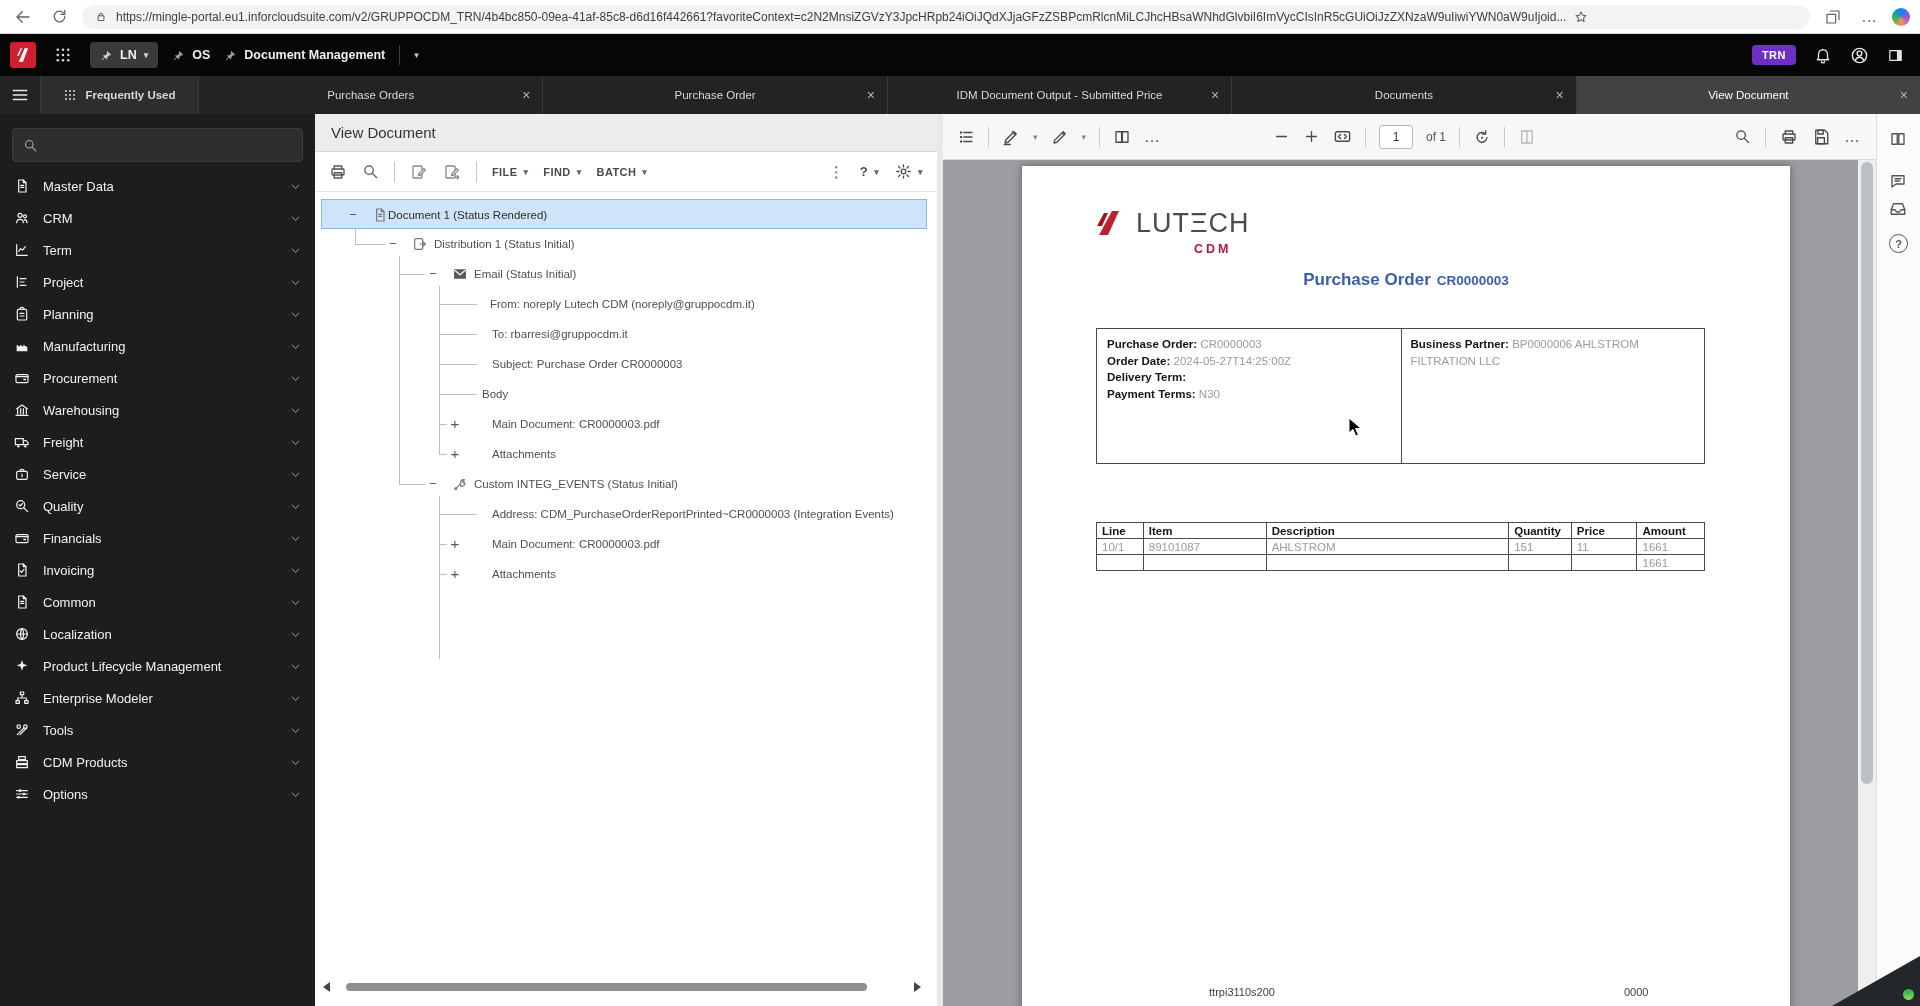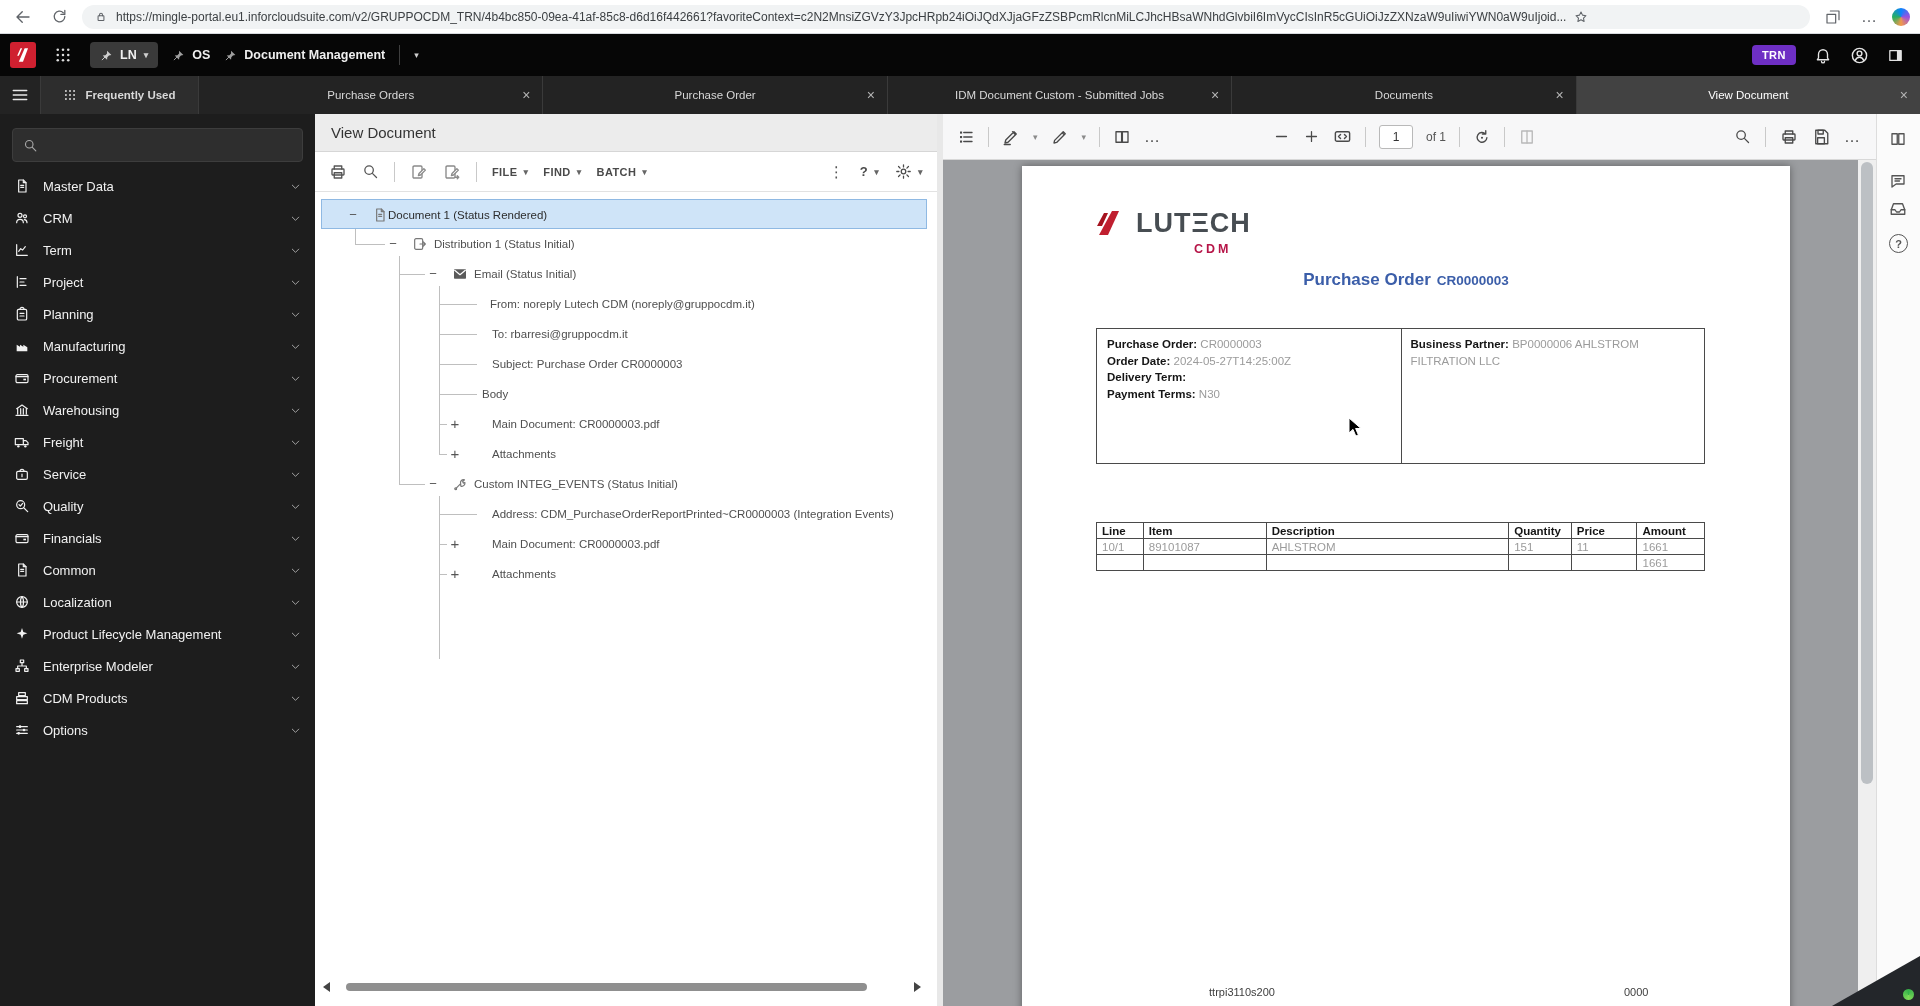--- a/index.html
+++ b/index.html
@@ -66,21 +66,21 @@
   #pdf-tools .rgt{position:absolute;right:16px;display:flex;align-items:center;gap:14px}
   .pgin{width:34px;height:24px;border:1px solid #b9b9b9;border-radius:3px;text-align:center;font-size:12px;color:#333;background:#fff;font-family:inherit}
   .ofl{font-size:12px;color:#555}
   .grey{color:#b9b9b9}
   #viewer{position:absolute;left:0;top:46px;right:0;bottom:0;background:#9b9da0;overflow:hidden}
   #page{position:absolute;left:79px;top:6px;width:768px;height:900px;background:#fff;box-shadow:0 0 8px rgba(0,0,0,.4)}
   #vscroll{position:absolute;right:0;top:46px;bottom:0;width:18px;background:#efefef}
   #vscroll .thumb{position:absolute;left:3px;top:2px;width:12px;height:622px;background:#bcc0c4;border-radius:6px}
   
   #logo{position:absolute;left:74px;top:42px;display:flex;align-items:flex-start;gap:6px}
-  #logo .word{font-size:27px;color:#474d52;letter-spacing:1px;font-weight:700;line-height:30px}
+  #logo .word{font-size:27px;color:#474d52;letter-spacing:1px;font-weight:400;line-height:30px}
   #logo-sub{position:absolute;left:172px;top:76px;color:#b61548;font-weight:bold;font-size:12.5px;letter-spacing:3px}
   #potitle{position:absolute;left:0;top:104px;width:100%;text-align:center;color:#3b5ea9;font-weight:bold}
   #potitle .big{font-size:17px}
   #potitle .num{font-size:13.5px;margin-left:6px}
   #infobox{position:absolute;left:74px;top:162px;width:609px;height:136px;border:1.5px solid #4a4a4a;font-size:11.5px}
   #infobox .mid{position:absolute;left:50%;top:0;bottom:0;width:1px;background:#4a4a4a}
   .icol{position:absolute;top:7px;line-height:16.5px}
   .icol.l{left:10px;width:285px}
   .icol.r{left:calc(50% + 10px);width:285px}
   .blbl{font-weight:bold;color:#151515}
@@ -429,21 +429,21 @@
   </span>
   <span class="tab wtab">
     <span>Purchase Orders</span>
     <span class="x">×</span>
   </span>
   <span class="tab wtab">
     <span>Purchase Order</span>
     <span class="x">×</span>
   </span>
   <span class="tab wtab">
-    <span>IDM Document Custom - Submitted Jobs</span>
+    <span>IDM Document Output - Submitted Price</span>
     <span class="x">×</span>
   </span>
   <span class="tab wtab">
     <span>Documents</span>
     <span class="x">×</span>
   </span>
   <span class="tab wtab active">
     <span>View Document</span>
     <span class="x">×</span>
   </span>
@@ -583,20 +583,31 @@
       </svg>
       <span class="lbl">Financials</span>
       <span class="chev">
         <svg class="i">
           <use href="#i-chevd"></use>
         </svg>
       </span>
     </div>
   <div class="sitem">
       <svg class="i">
+        <use href="#i-doccheck"></use>
+      </svg>
+      <span class="lbl">Invoicing</span>
+      <span class="chev">
+        <svg class="i">
+          <use href="#i-chevd"></use>
+        </svg>
+      </span>
+    </div>
+  <div class="sitem">
+      <svg class="i">
         <use href="#i-doc"></use>
       </svg>
       <span class="lbl">Common</span>
       <span class="chev">
         <svg class="i">
           <use href="#i-chevd"></use>
         </svg>
       </span>
     </div>
   <div class="sitem">
@@ -619,20 +630,31 @@
         <svg class="i">
           <use href="#i-chevd"></use>
         </svg>
       </span>
     </div>
   <div class="sitem">
       <svg class="i">
         <use href="#i-orgtree"></use>
       </svg>
       <span class="lbl">Enterprise Modeler</span>
+      <span class="chev">
+        <svg class="i">
+          <use href="#i-chevd"></use>
+        </svg>
+      </span>
+    </div>
+  <div class="sitem">
+      <svg class="i">
+        <use href="#i-tools"></use>
+      </svg>
+      <span class="lbl">Tools</span>
       <span class="chev">
         <svg class="i">
           <use href="#i-chevd"></use>
         </svg>
       </span>
     </div>
   <div class="sitem">
       <svg class="i">
         <use href="#i-layers"></use>
       </svg>

